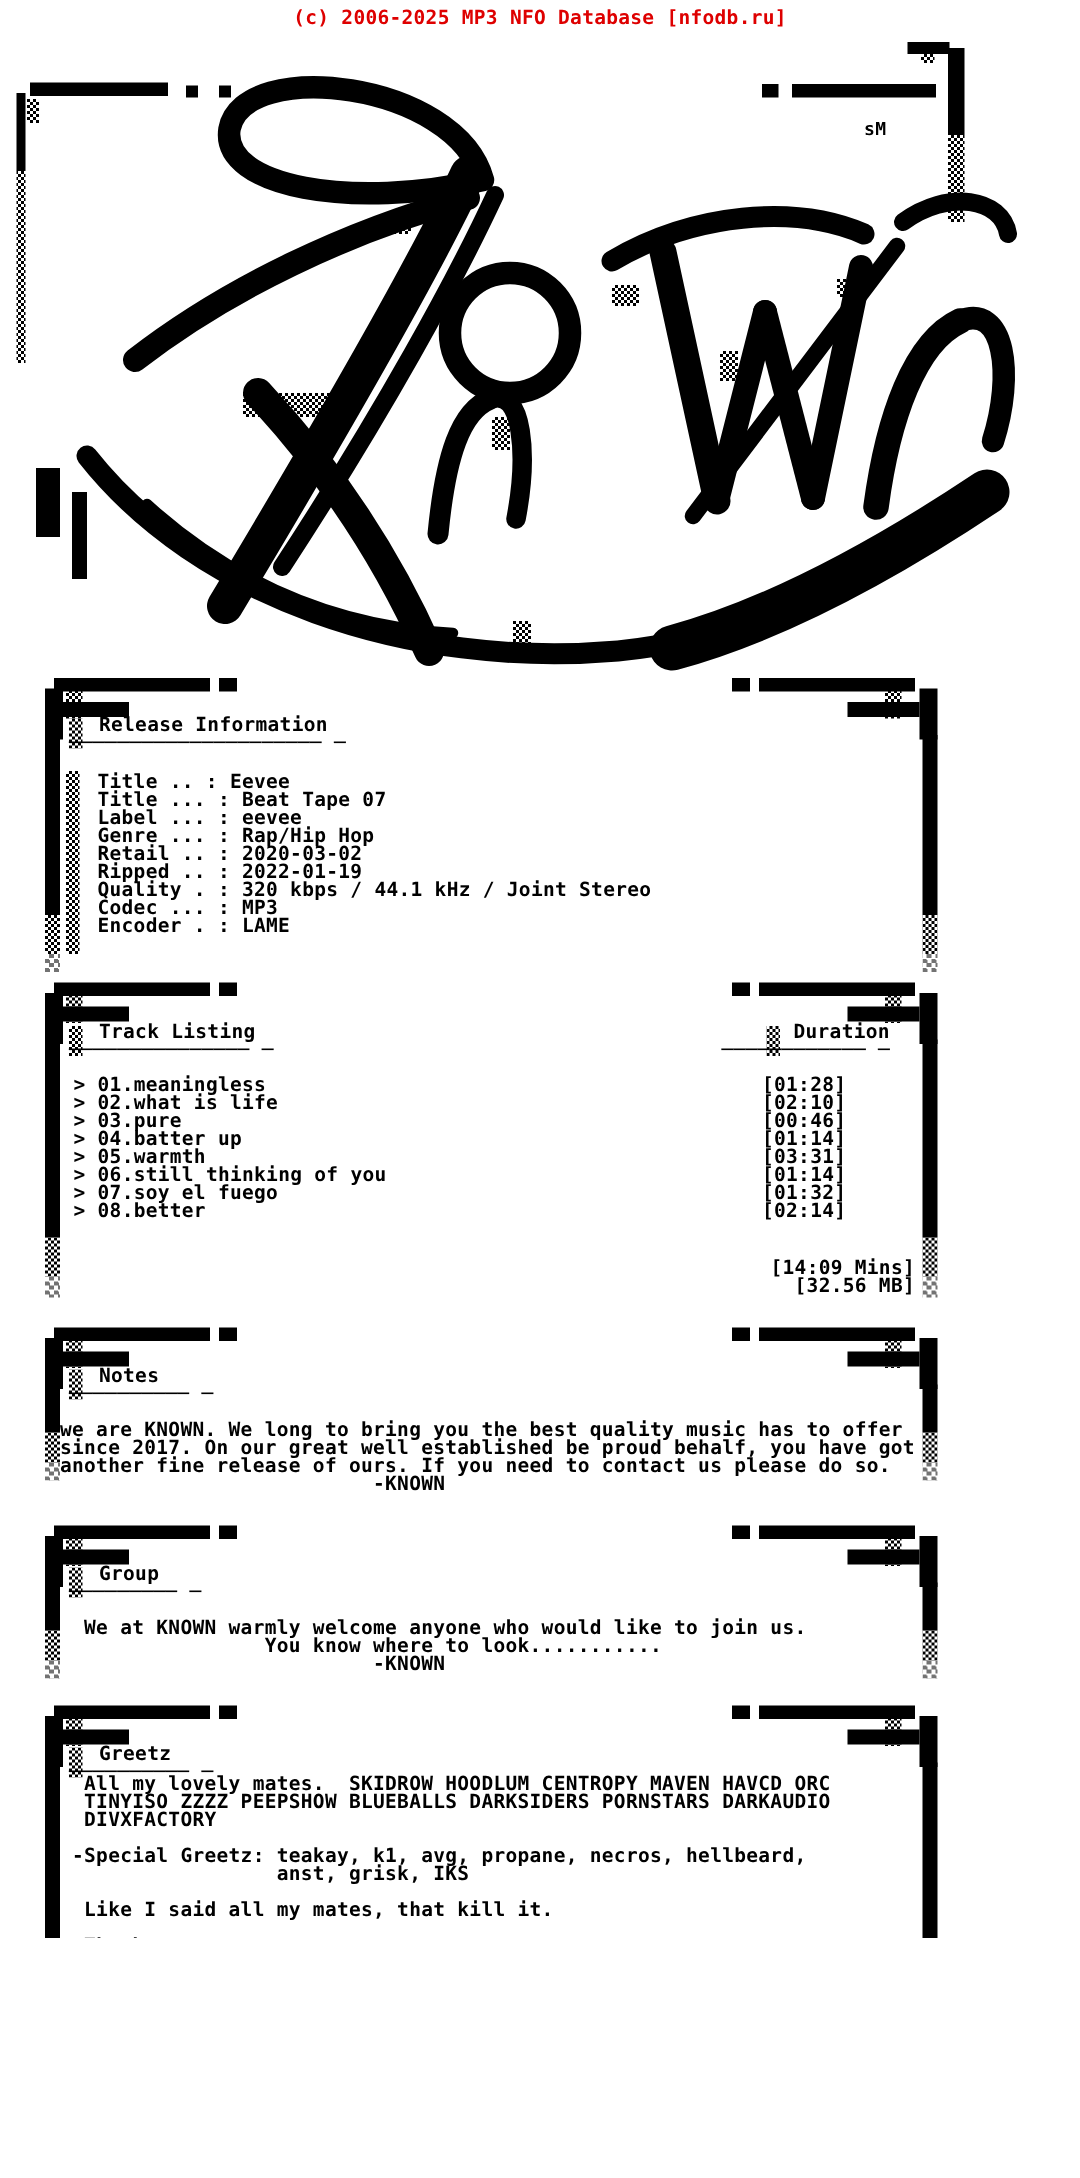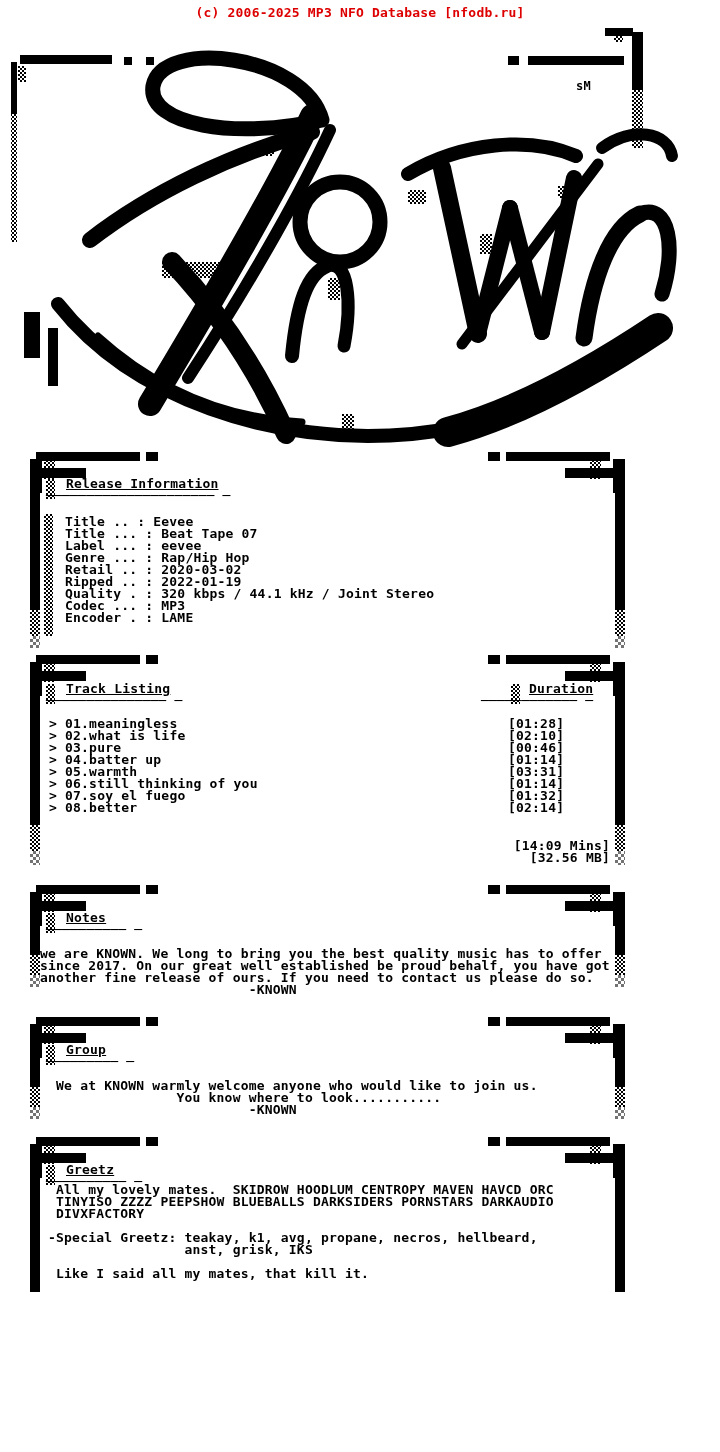--- a/index.html
+++ b/index.html
@@ -34,21 +34,21 @@
   .c-tl .h2   { left:10px; top:16px; width:56px; height:10px; }
   .c-tl .dd   { left:24px; top:8px; width:11px; height:19px; }
   .c-tr .hbar { right:16px; top:0; width:104px; height:9px; }
   .c-tr .sq   { right:126px; top:0; width:12px; height:9px; }
   .c-tr .v    { right:1px; top:7px; width:12px; height:34px; }
   .c-tr .h2   { right:13px; top:16px; width:48px; height:10px; }
   .c-tr .dd   { right:25px; top:8px; width:11px; height:19px; }
 
   .sec-head { position:absolute; height:26px; }
   .sec-mark { position:absolute; left:0; top:1px; width:9px; height:20px; }
-  .sec-title { position:absolute; left:20px; top:0; white-space:pre;text-decoration:underline; }
+  .sec-title { position:absolute; left:20px; top:0; white-space:pre; }
   .sec-ul { position:absolute; left:0; top:12px; white-space:pre; }
   .sec-head.dur .sec-mark { left:30px; }
   .sec-head.dur .sec-title { left:48px; }
 
   .pre { position:absolute; white-space:pre; }
   .fields-list { position:absolute; left:45px; top:64px; }
   .field-row { height:12px; white-space:pre; }
   .f-val { margin-left:8px; }
   .tracks-list { position:absolute; left:29px; top:63px; }
   .track-row { position:relative; height:12px; white-space:pre; }

